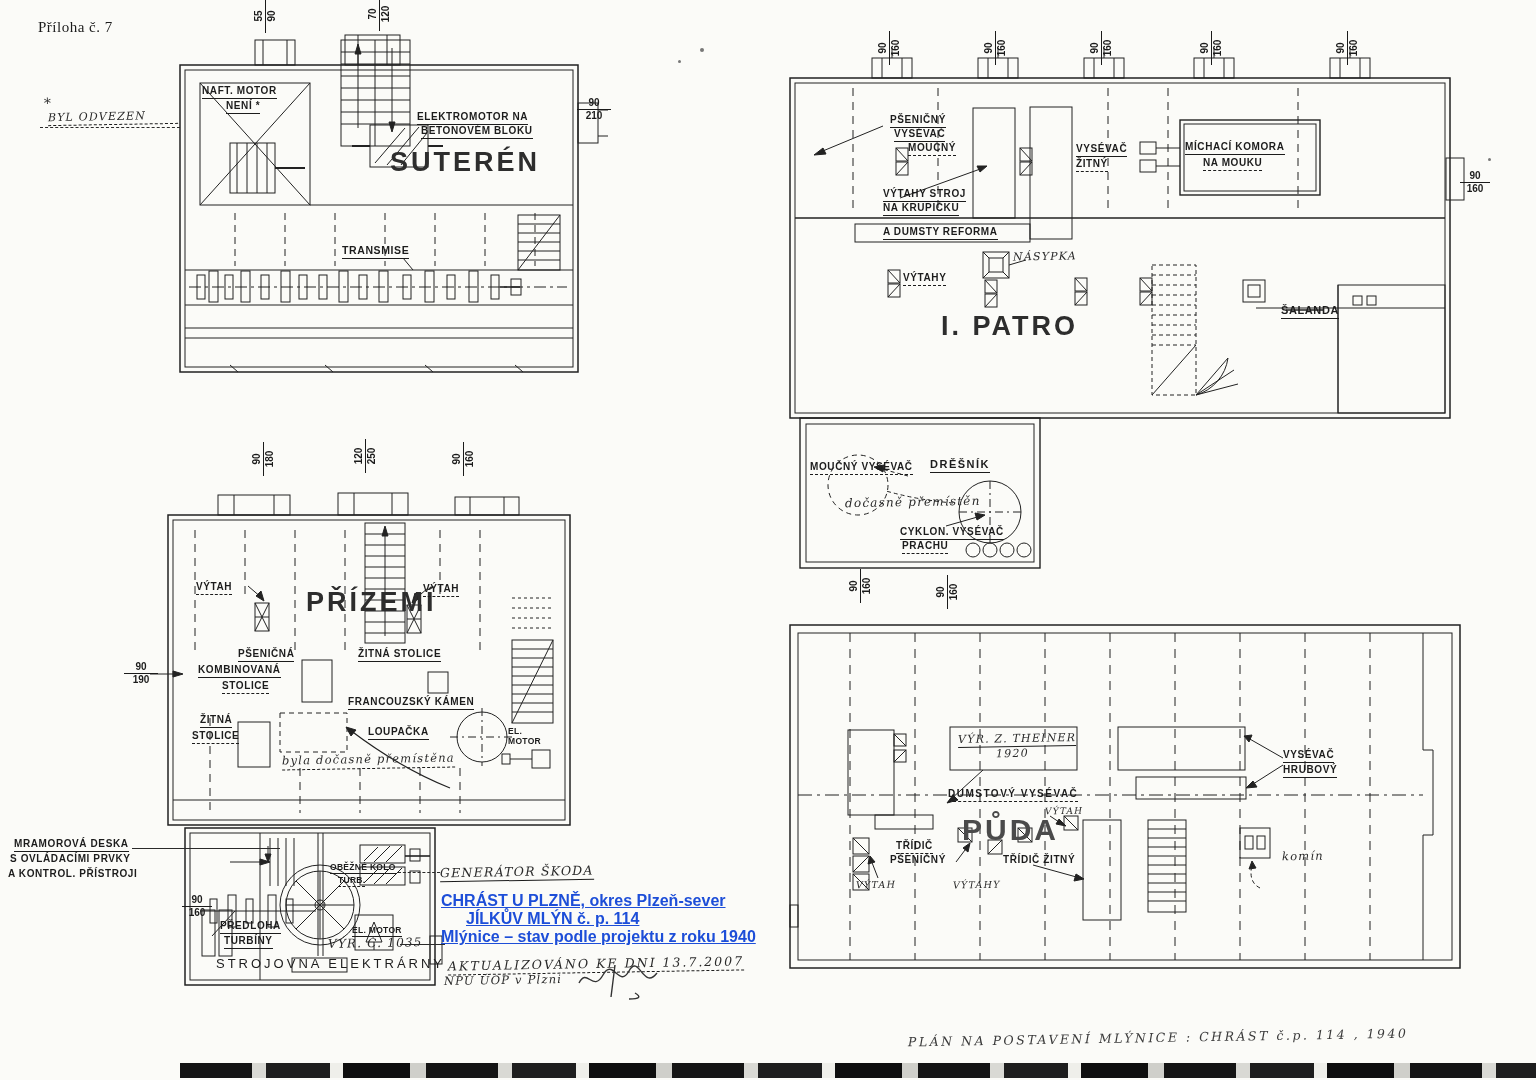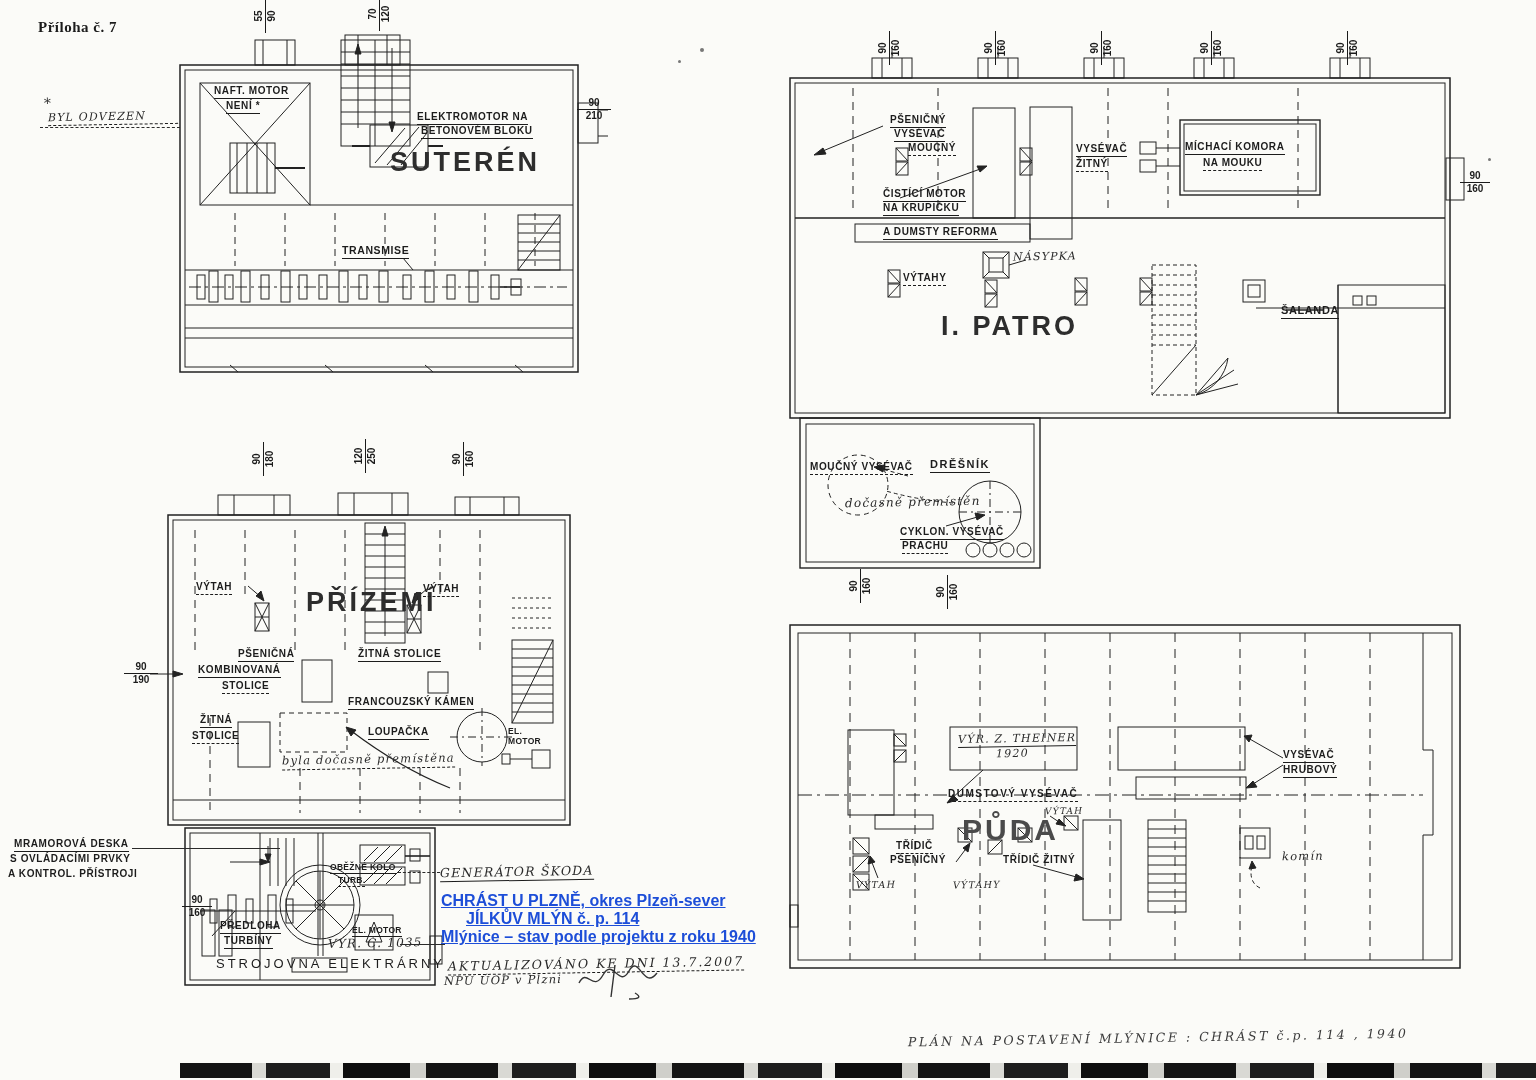--- a/index.html
+++ b/index.html
@@ -7,21 +7,21 @@
         font-family:"Liberation Sans",sans-serif;color:#1b1b1b;}
   svg{position:absolute;overflow:visible;}
   .lbl{position:absolute;font:700 10px/1.2 "Liberation Sans",sans-serif;letter-spacing:.6px;
        color:#1c1c1c;white-space:pre-line;}
   .s8{font-size:8.5px;letter-spacing:.3px;}
   .ul{border-bottom:1.2px solid #1c1c1c;padding-bottom:1px;}
   .uld{border-bottom:1.2px dashed #1c1c1c;padding-bottom:1px;}
   .big{font-weight:700;font-size:27px;letter-spacing:3px;color:#2d2d2d;}
   .hand{font-family:"DejaVu Serif",serif;font-style:italic;font-weight:400;letter-spacing:1.2px;
         color:#2a2a2a;transform:rotate(-1deg);}
-  .serifb{font-family:"Liberation Serif",serif;font-weight:700;}
+  .serifb{font-family:"Liberation Serif",serif;font-weight:400;}
   .dim{position:absolute;display:flex;flex-direction:column;align-items:center;width:34px;
        font:700 10px "Liberation Sans",sans-serif;color:#1b1b1b;}
   .dim span{display:block;width:100%;text-align:center;line-height:1.15;}
   .dim .den{border-top:1.2px solid #1b1b1b;}
   .dim.v{transform:rotate(-90deg);}
   .leader{position:absolute;border-top:1px solid #2a2a2a;height:0;}
   .leaderd{position:absolute;border-top:1px dashed #2a2a2a;height:0;}
   .tb1{position:absolute;font:700 16px "Liberation Sans",sans-serif;color:#1d4ed8;text-decoration:underline;}
   .strip{position:absolute;left:180px;top:1063px;width:1356px;height:15px;
     background:repeating-linear-gradient(90deg,#141414 0 72px,#d9d9d4 72px 86px,#1e1e1e 86px 150px,#efefea 150px 163px,#0e0e0e 163px 230px,#cfcfca 230px 246px);}
@@ -474,21 +474,21 @@
       <polygon points="288,216 281,209 278,214" fill="#222"></polygon>
     <line x1="178" y1="252" x2="190" y2="236"></line>
       <polygon points="192,233 185,238 190,242" fill="#222"></polygon>
   </svg>
 
   <div class="lbl serifb" style="left:38px;top:18px;font-size:15px;letter-spacing:.5px">Příloha č. 7</div>
   <div class="lbl hand" style="left:44px;top:95px;font-size:14px">*</div>
   <div class="lbl hand uld" style="left:48px;top:110px;font-size:11px;width:130px">BYL ODVEZEN</div>
   <div class="leaderd" style="left:40px;top:127px;width:140px"></div>
 
-  <div class="lbl ul" style="left:214px;top:85px">NAFT. MOTOR</div>
+  <div class="lbl ul" style="left:202px;top:85px">NAFT. MOTOR</div>
   <div class="lbl ul" style="left:226px;top:100px">NENÍ *</div>
   <div class="lbl ul" style="left:417px;top:111px">ELEKTROMOTOR NA</div>
   <div class="lbl ul" style="left:421px;top:125px">BETONOVÉM BLOKU</div>
   <div class="lbl big" style="left:390px;top:146px">SUTERÉN</div>
   <div class="lbl ul" style="left:342px;top:244px;font-size:10.5px">TRANSMISE</div>
   <div class="dim v" style="left:248px;top:4px">
       <span>55</span>
       <span class="den">90</span>
     </div>
   <div class="dim v" style="left:362px;top:2px">
@@ -575,21 +575,21 @@
       <span>90</span>
       <span class="den">160</span>
     </div>
   <div class="dim v" style="left:1330px;top:36px">
       <span>90</span>
       <span class="den">160</span>
     </div>
   <div class="lbl ul" style="left:890px;top:114px">PŠENIČNÝ</div>
   <div class="lbl ul" style="left:894px;top:128px">VYSÉVAČ</div>
   <div class="lbl uld" style="left:908px;top:142px">MOUČNÝ</div>
-  <div class="lbl ul" style="left:883px;top:188px">ČISTÍCÍ MOTOR</div>
+  <div class="lbl ul" style="left:883px;top:188px">VÝTAHY STROJ</div>
   <div class="lbl ul" style="left:883px;top:202px">NA KRUPIČKU</div>
   <div class="lbl ul" style="left:883px;top:226px">A DUMSTY REFORMA</div>
   <div class="lbl ul" style="left:1076px;top:143px">VYSÉVAČ</div>
   <div class="lbl uld" style="left:1076px;top:158px">ŽITNÝ</div>
   <div class="lbl ul" style="left:1185px;top:141px">MÍCHACÍ KOMORA</div>
   <div class="lbl uld" style="left:1203px;top:157px">NA MOUKU</div>
   <div class="lbl hand" style="left:1013px;top:250px;font-size:11px">NÁSYPKA</div>
   <div class="lbl uld" style="left:903px;top:272px">VÝTAHY</div>
   <div class="lbl big" style="left:941px;top:310px">I. PATRO</div>
   <div class="lbl ul" style="left:1281px;top:304px;font-size:11px">ŠALANDA</div>

